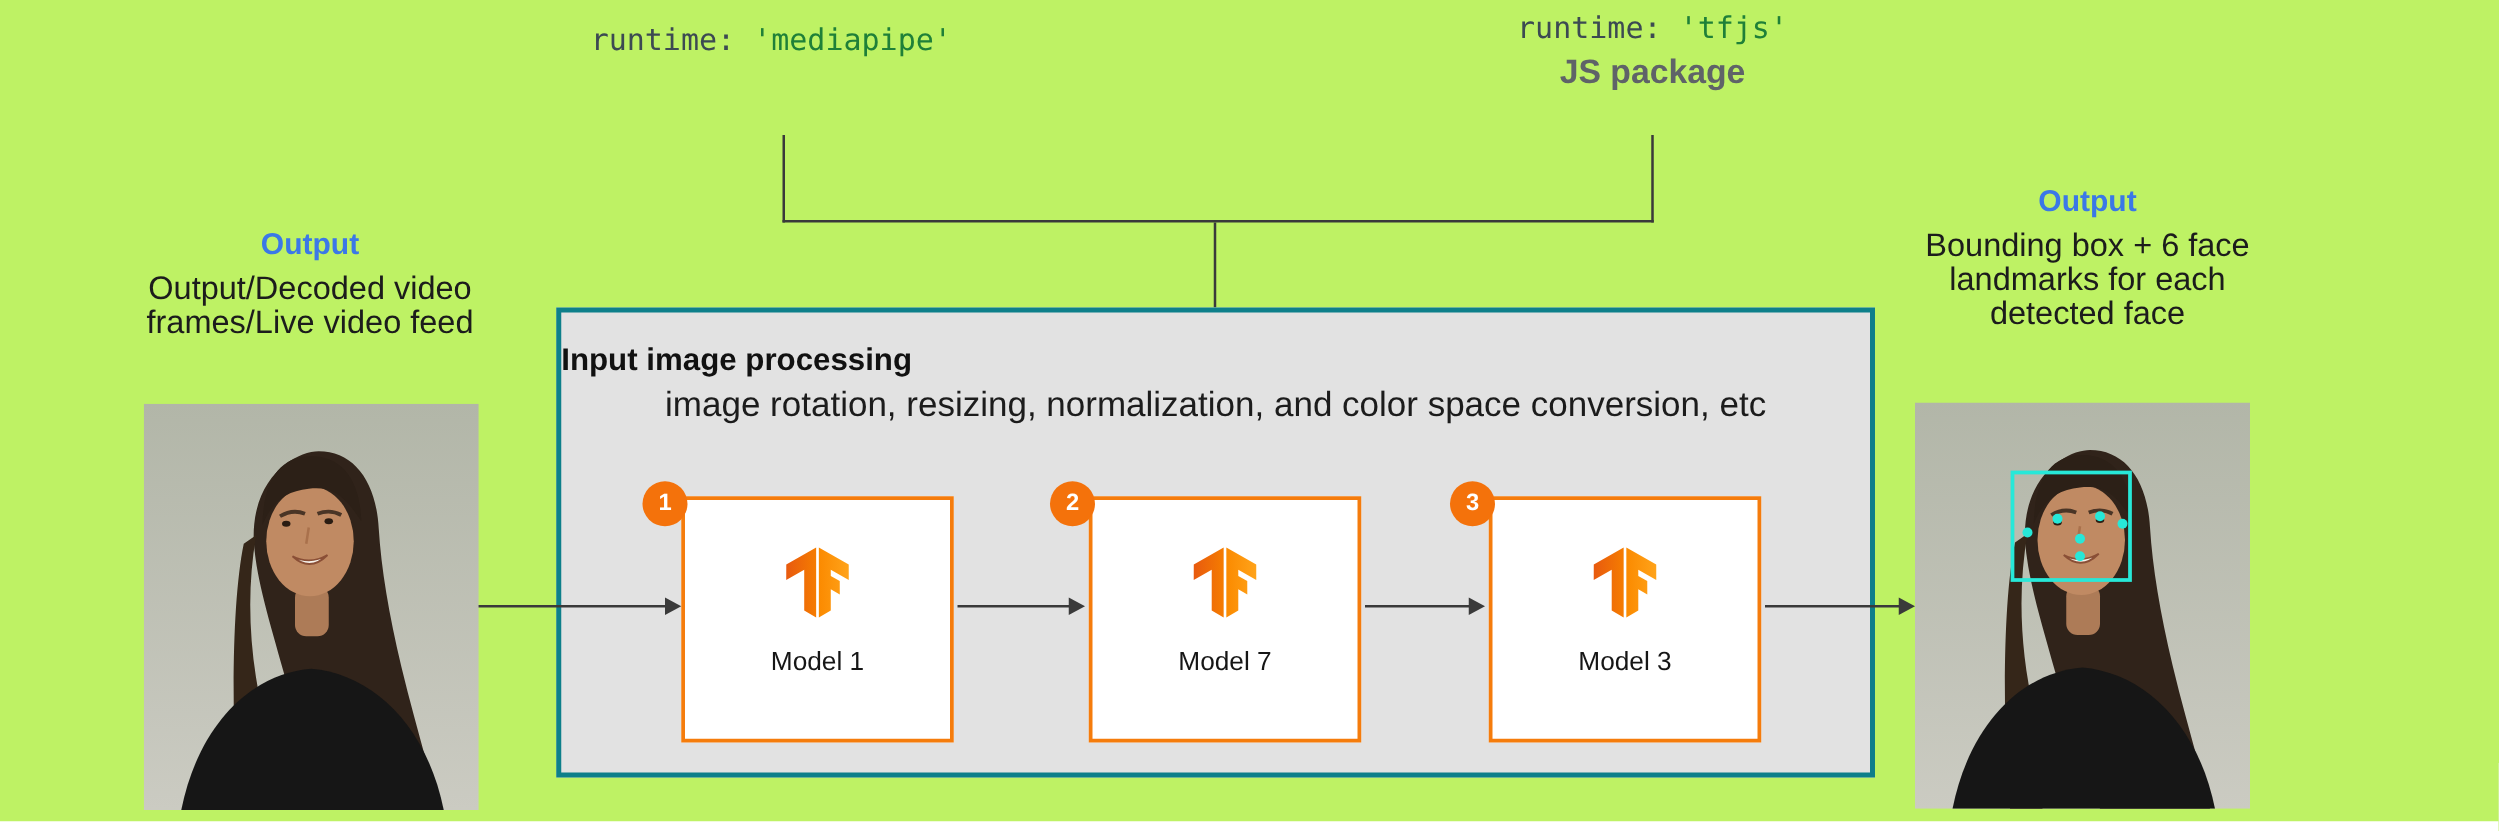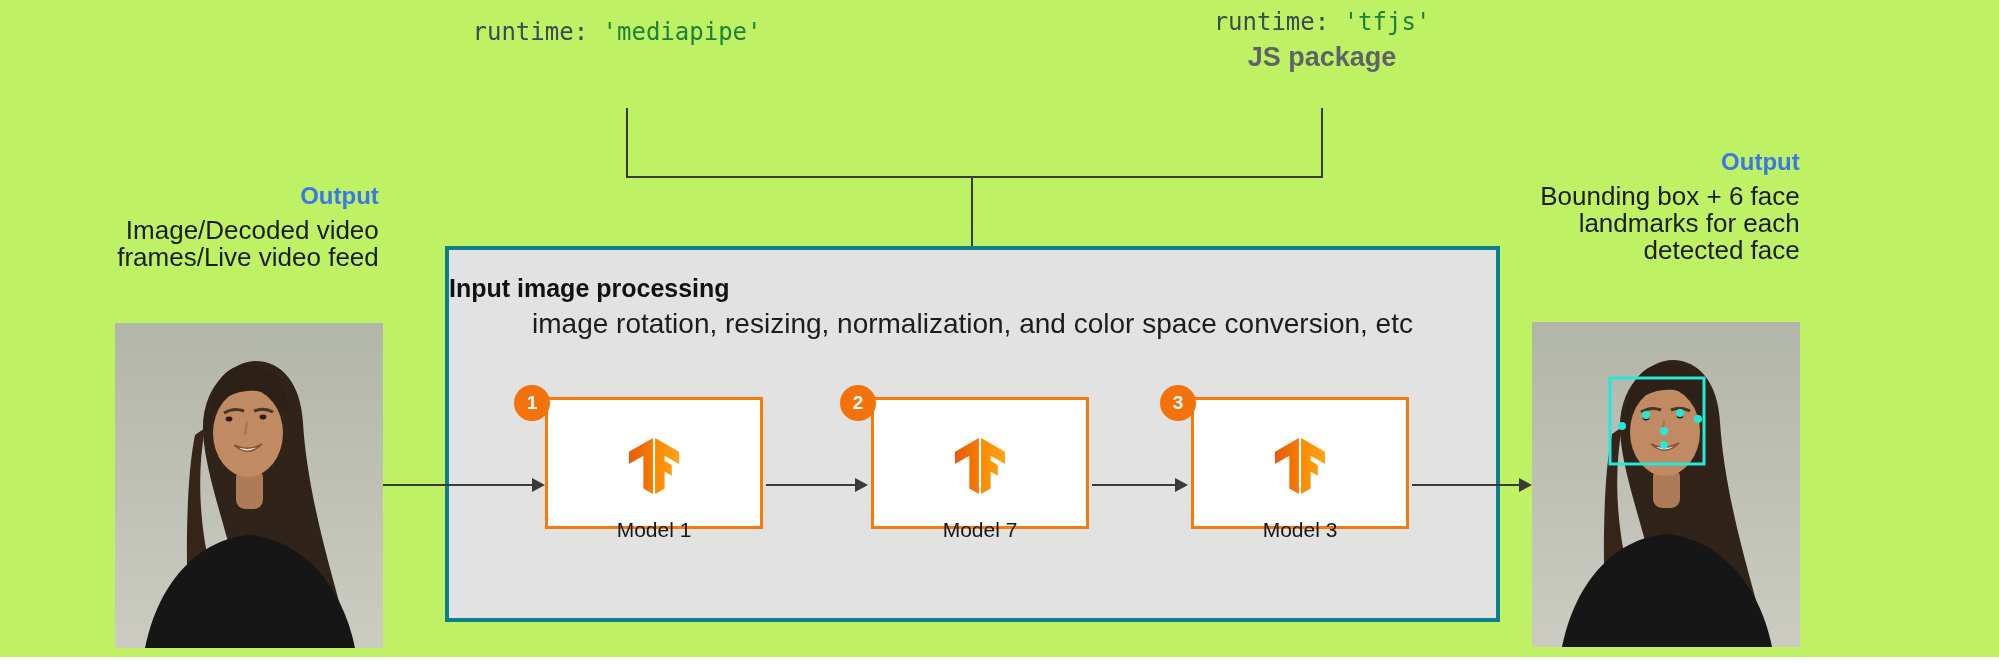--- a/index.html
+++ b/index.html
@@ -19,38 +19,38 @@
 
   
   .proc-box { position:absolute; left:445px; top:246px; width:1055px; height:376px;
               background:#e2e2e2; border:4px solid #0d7f8a; }
   .proc-title { position:absolute; left:0; right:0; top:24px; 
                 font-size:25px; font-weight:bold; color:#111; }
   .proc-sub { position:absolute; left:0; right:0; top:58px; text-align:center;
               font-size:28px; color:#1c1c1c; }
 
   
-  .model-card { position:absolute; top:397px; width:218px; height:132px;
+  .model-card { position:absolute; top:397px; width:218px; height:197px;
                 background:#ffffff; border:3px solid #f57c0c; }
   .model-logo { position:absolute; left:50%; top:36px; transform:translateX(-50%); }
   .model-label { position:absolute; left:0; right:0; top:118px; text-align:center;
                  font-size:21px; color:#161616; }
   .badge { position:absolute; top:385px; width:36px; height:36px; border-radius:50%;
            background:#f4720b; color:#fff; font-size:19px; font-weight:bold;
            display:flex; align-items:center; justify-content:center; z-index:3; }
 
   
   .arrow { position:absolute; height:14px; }
   .arrow .shaft { position:absolute; left:0; top:6px; height:2px; background:#3a3a3a; }
   .arrow .head { position:absolute; right:0; top:0; width:0; height:0;
                  border-top:7px solid transparent; border-bottom:7px solid transparent;
                  border-left:13px solid #3a3a3a; }
 
   
-  .io-block { text-align:right; transform:translateX(-50%); white-space:nowrap; }
+  .io-block { text-align:center; transform:translateX(-50%); white-space:nowrap; }
   .io-title { font-size:24px; font-weight:bold; color:#3b78e7; margin-bottom:7px; }
   .io-line { font-size:26px; line-height:27px; color:#1c1c1c; }
 
   .photo { position:absolute; width:268px; height:325px; }
 
   .footer-strip { position:absolute; left:0; right:0; top:657px; height:8px; background:#ffffff; }
 </style>
 </head>
 <body>
 
@@ -97,21 +97,21 @@
     <div class="runtime-label">JS package</div>
   </div>
 
   <div class="cline" style="left:626px; top:108px; width:2px; height:70px;"></div>
   <div class="cline" style="left:1321px; top:108px; width:2px; height:70px;"></div>
   <div class="cline" style="left:626px; top:176px; width:697px; height:2px;"></div>
   <div class="cline" style="left:971px; top:178px; width:2px; height:68px;"></div>
 
   <div class="abs io-block" style="left:248px; top:182px;">
     <div class="io-title">Output</div>
-    <div class="io-line">Image/Decoded video</div>
+    <div class="io-line">Output/Decoded video</div>
     <div class="io-line">frames/Live video feed</div>
   </div>
 
   <div class="abs io-block" style="left:1670px; top:148px;">
     <div class="io-title">Output</div>
     <div class="io-line">Bounding box + 6 face</div>
     <div class="io-line">landmarks for each</div>
     <div class="io-line">detected face</div>
   </div>
 

